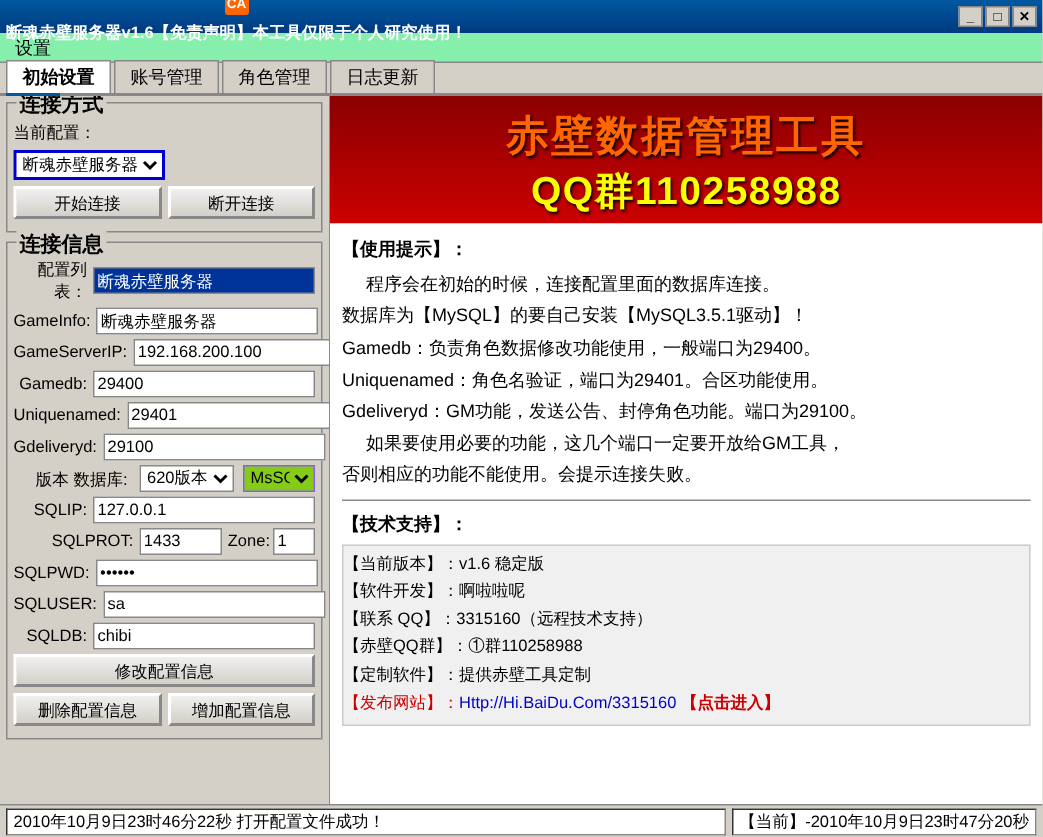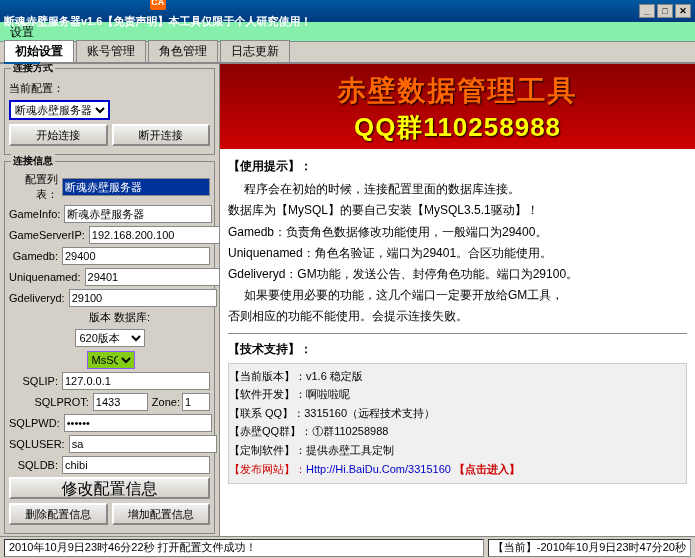--- a/index.html
+++ b/index.html
@@ -121,21 +121,21 @@
       margin-bottom: 6px;
       background: #d4d0c8;
       position: relative;
     }
     .group-box-title {
       position: absolute;
       top: -8px;
       left: 6px;
       background: #d4d0c8;
       padding: 0 2px;
-      font-size: 10px;
+      font-size: 14px;
       font-weight: bold;
     }
 
     .form-row {
       display: flex;
       align-items: center;
       margin-bottom: 3px;
       font-size: 11px;
     }
     .form-label {
@@ -193,33 +193,32 @@
       cursor: pointer;
       font-family: Liberation Serif, serif;
       color: #000;
     }
     .btn-full {
       width: 100%;
       height: 22px;
       background: linear-gradient(to bottom, #f0f0f0, #d4d0c8);
       border: 2px solid;
       border-color: #ffffff #888888 #888888 #ffffff;
-      font-size: 16px;
+      font-size: 11px;
       cursor: pointer;
       font-family: 'SimSun', sans-serif;
       margin-bottom: 4px;
       color: #000;
     }
 
     .version-row {
       display: flex;
       gap: 4px;
       align-items: center;
       margin-bottom: 3px;
-      flex-direction: column;
     }
     .version-select {
       width: 70px;
       height: 18px;
       font-size: 11px;
       border: 1px solid #888;
       background: white;
     }
     .db-select {
       width: 48px;

